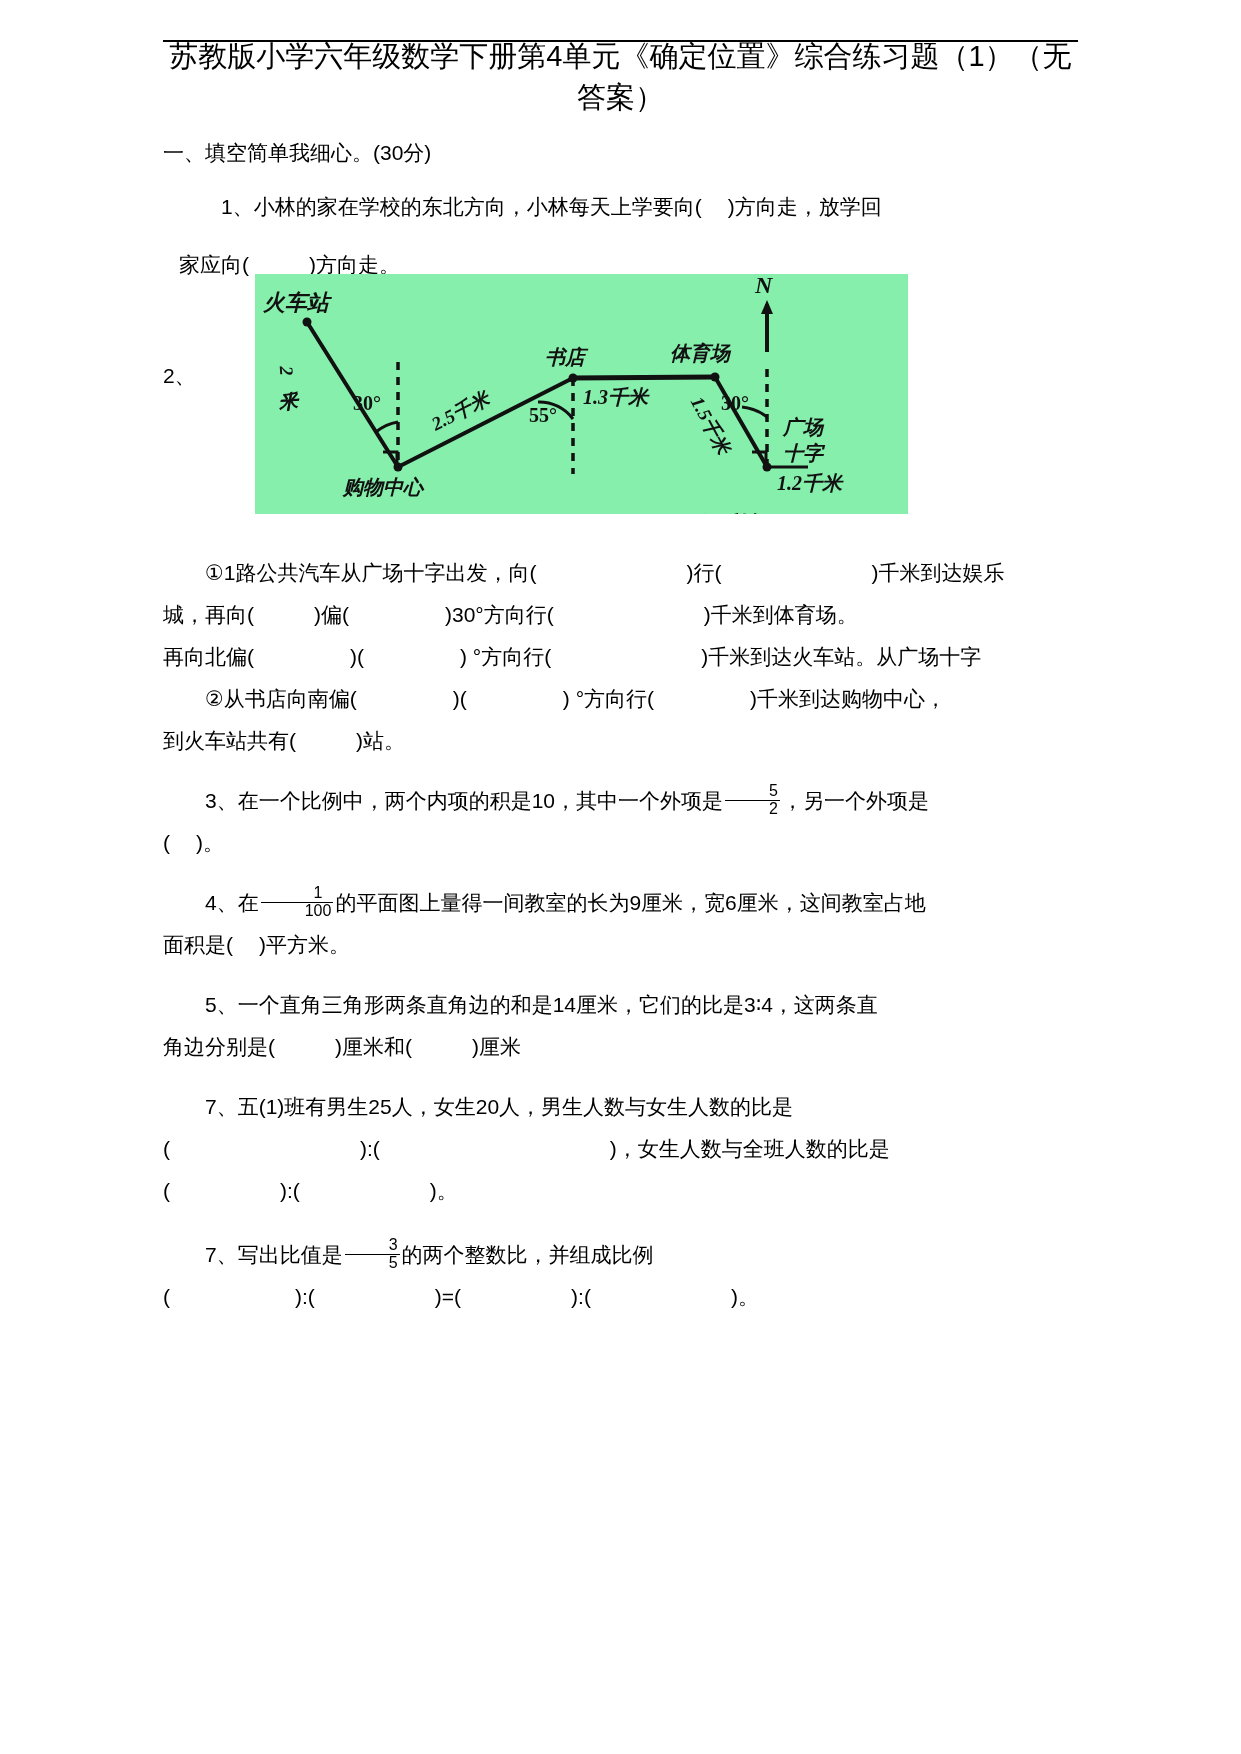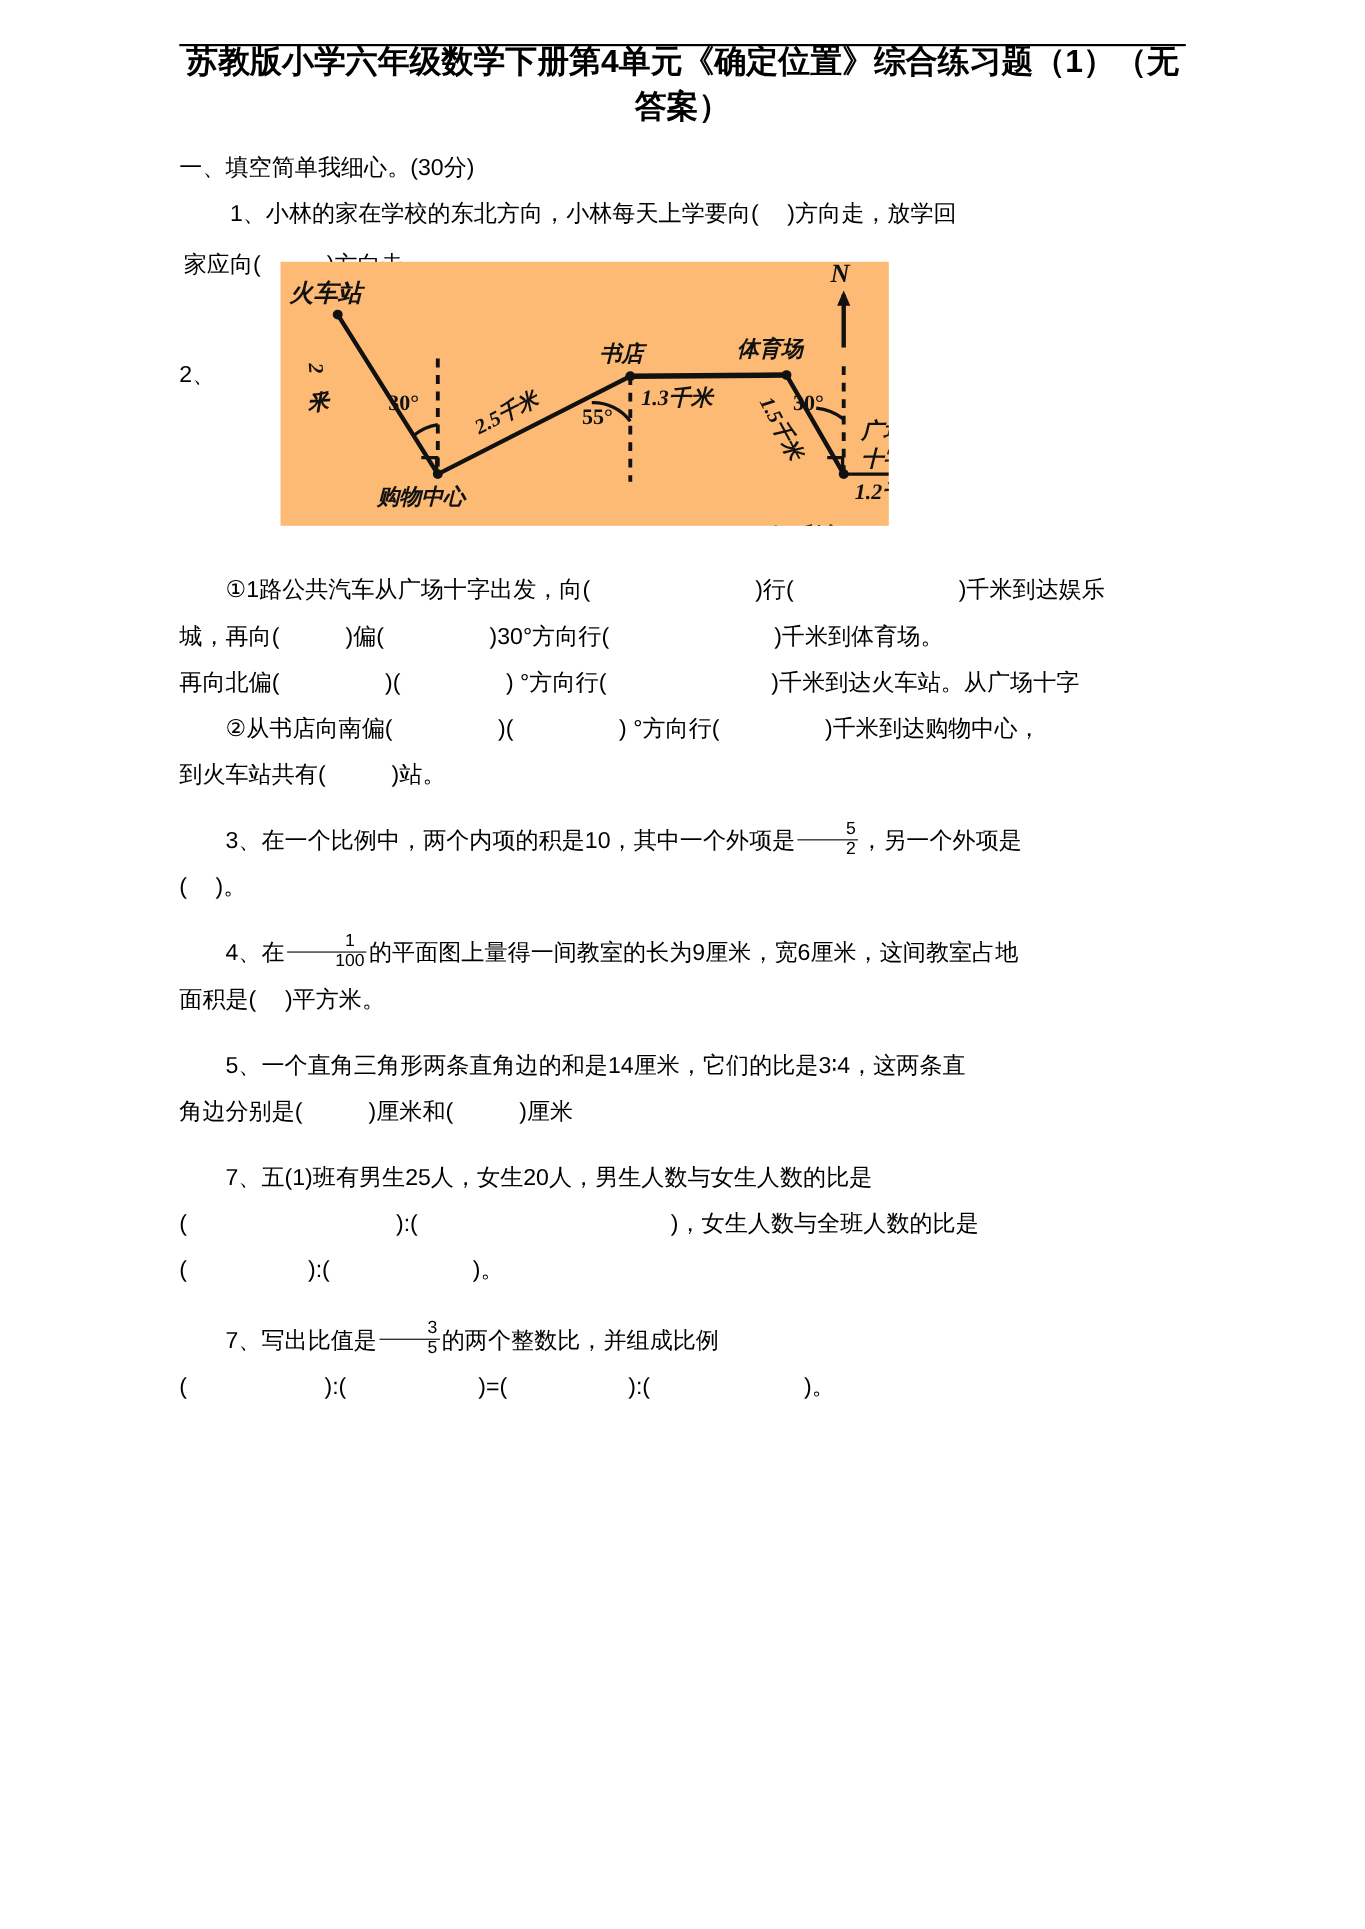--- a/index.html
+++ b/index.html
@@ -31,39 +31,39 @@
     left: 163px;
     top: 40px;
     width: 915px;
     height: 2px;
     background: #000;
   }
   .doc-title {
     margin: 0;
     padding-top: 36px;
     font-size: 29px;
-    font-weight: bold;
+    font-weight: normal;
     line-height: 1.42;
     text-align: center;
     letter-spacing: 0px;
     font-family: "Liberation Sans", "DejaVu Sans", sans-serif;
   }
   .section-head {
     font-size: 21px;
     line-height: 1.6;
     margin-top: 18px;
     font-family: Liberation Sans, sans-serif;
   }
   .q {
     font-size: 21px;
     line-height: 2.0;
     font-family: "Liberation Sans", "DejaVu Sans", sans-serif;
     text-align: justify;
     text-justify: inter-character;
-    margin: 4px;
+    margin: 16px;
   }
   .q.indent {
     text-indent: 42px;
   }
   .q.nomargin { margin: 0; }
   .blank-s { display: inline-block; min-width: 26px; }
   .blank-m { display: inline-block; min-width: 60px; }
   .blank-l { display: inline-block; min-width: 96px; }
   .blank-xl { display: inline-block; min-width: 150px; }
 
@@ -85,23 +85,23 @@
 
   
   .figure-wrap {
     position: relative;
     height: 250px;
   }
   .map-fig {
     position: absolute;
     left: 92px;
     top: -28px;
-    width: 553px;
+    width: 653px;
     height: 240px;
-    background: #fdba74;
+    background: #86efac;
     overflow: hidden;
   }
   .map-fig svg { display: block; }
   .q2-label {
     position: absolute;
     left: 0px;
     top: 60px;
     font-size: 21px;
     font-family: "Liberation Sans", "DejaVu Sans", sans-serif;
   }

